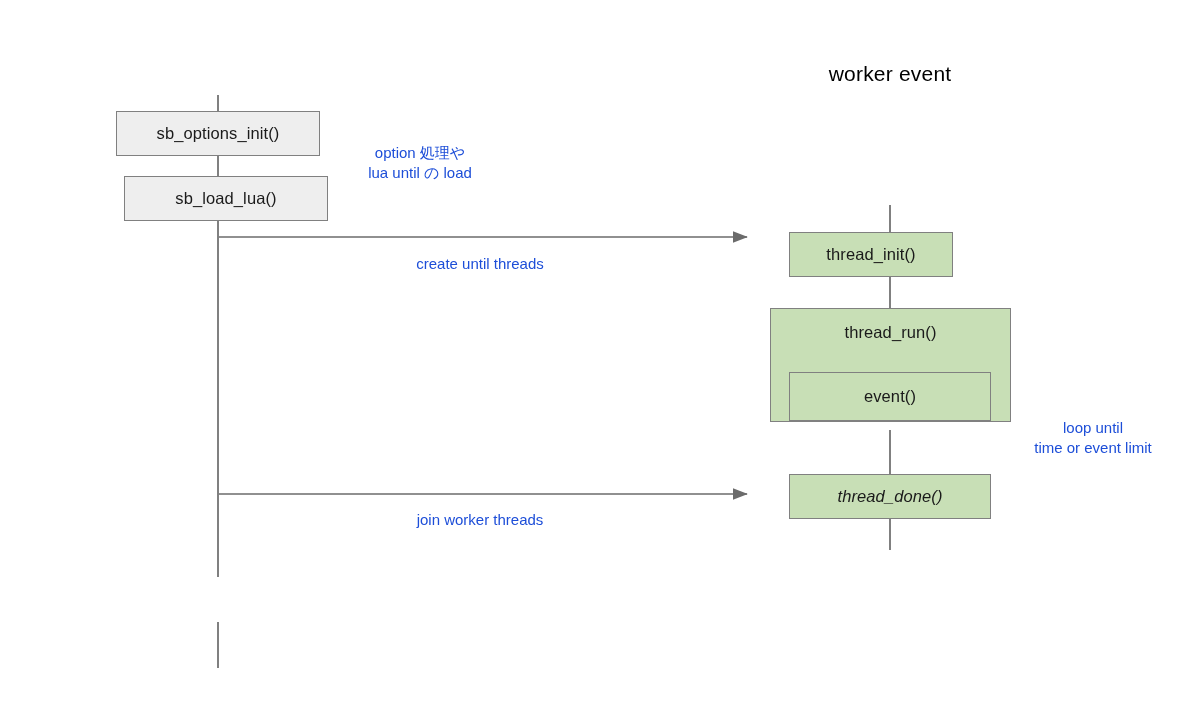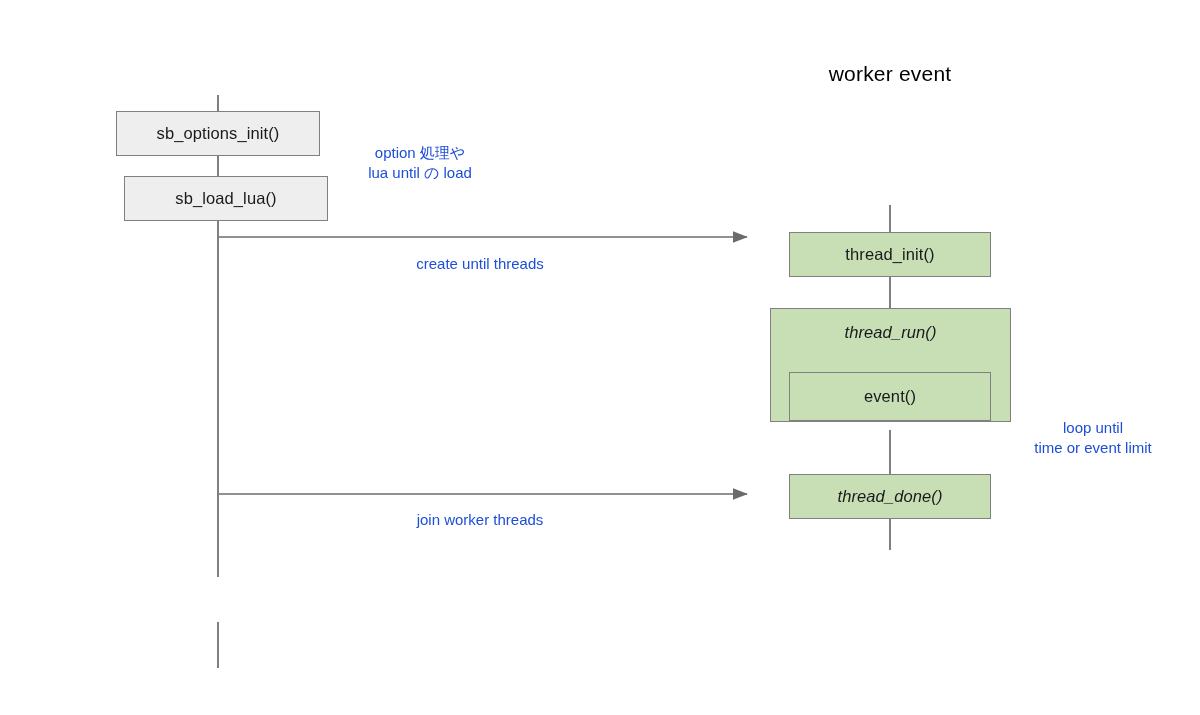--- a/index.html
+++ b/index.html
@@ -91,23 +91,23 @@
   </svg>
 
 
   <div class="lane-title" style="left:780px; top:62px; width:220px;">worker event</div>
 
   <div class="node gray" style="left:116px; top:111px; width:204px; height:45px;">sb_options_init()</div>
 
   <div class="node gray" style="left:116px; top:176px; width:204px; height:45px;margin-left:8px;">sb_load_lua()</div>
 
 
-  <div class="node green" style="left:789px; top:232px; width:202px; height:45px;">thread_init()</div>
+  <div class="node green" style="left:789px; top:232px; width:164px; height:45px;">thread_init()</div>
 
-  <div class="node green nested-label" style="left:770px; top:308px; width:241px; height:114px;font-style:italic;">thread_run()</div>
+  <div class="node green nested-label" style="left:770px; top:308px; width:241px; height:114px;">thread_run()</div>
 
   <div class="node green" style="left:789px; top:372px; width:202px; height:49px;">event()</div>
 
   <div class="node green" style="left:789px; top:474px; width:202px; height:45px;font-style:italic;">thread_done()</div>
 
   <div class="edge-label" style="left:340px; top:254px; width:280px;">create until threads</div>
 
   <div class="edge-label" style="left:340px; top:510px; width:280px;">join worker threads</div>
 
   <div class="edge-label" style="left:330px; top:143px; width:180px;">

